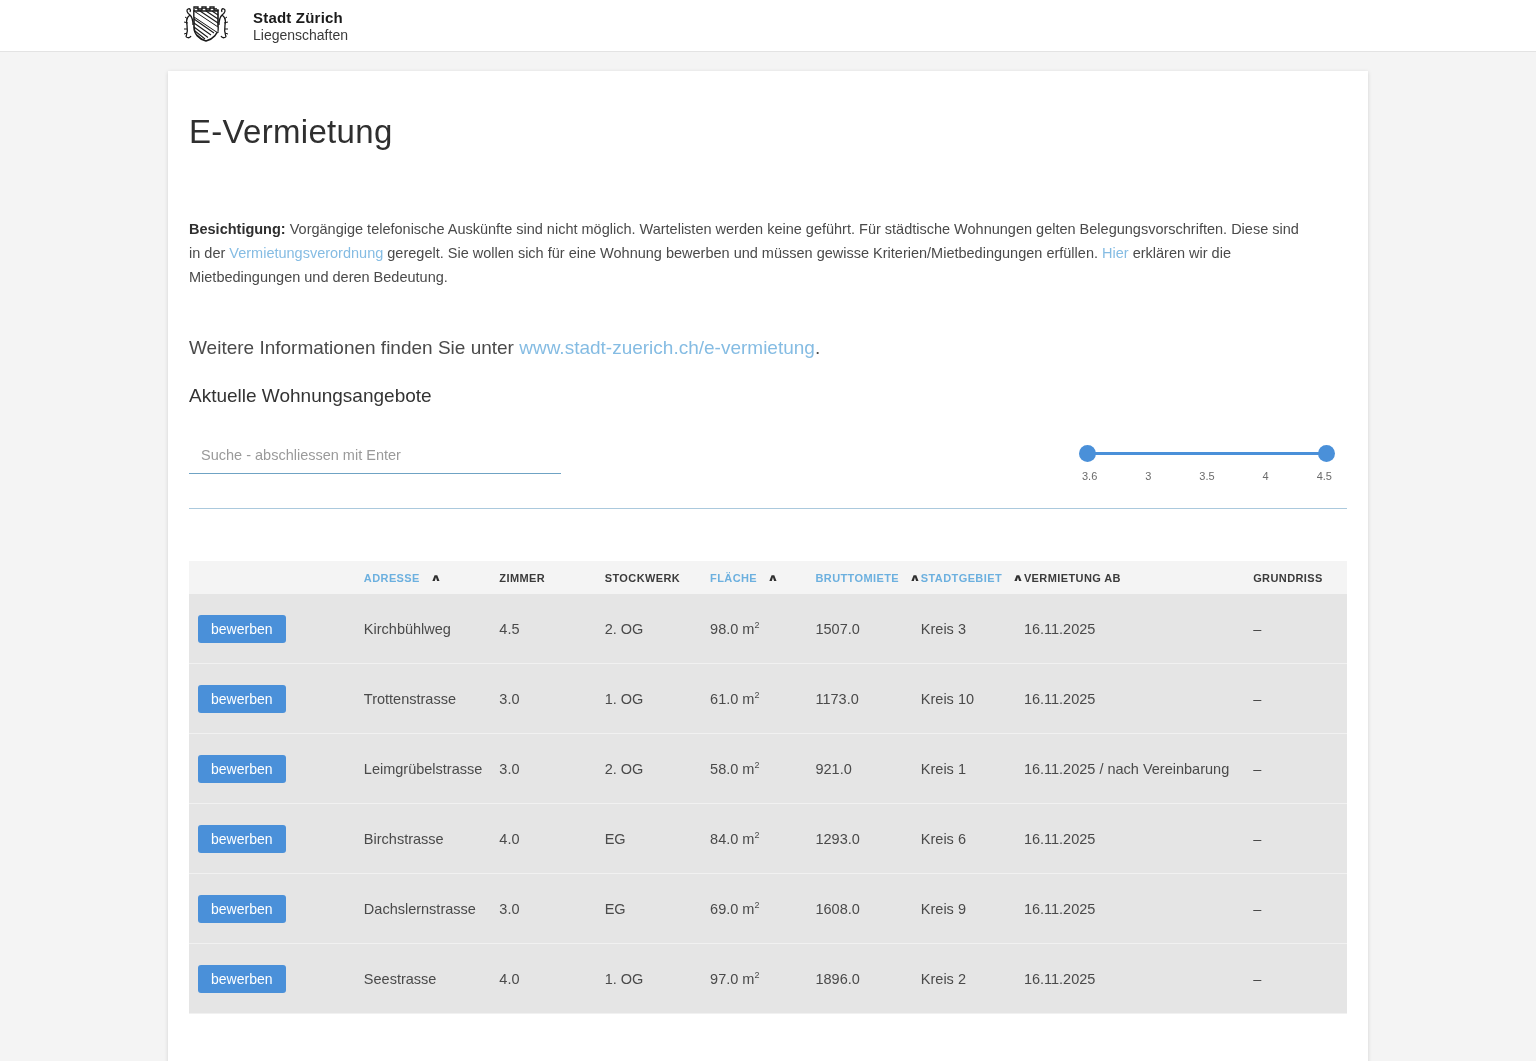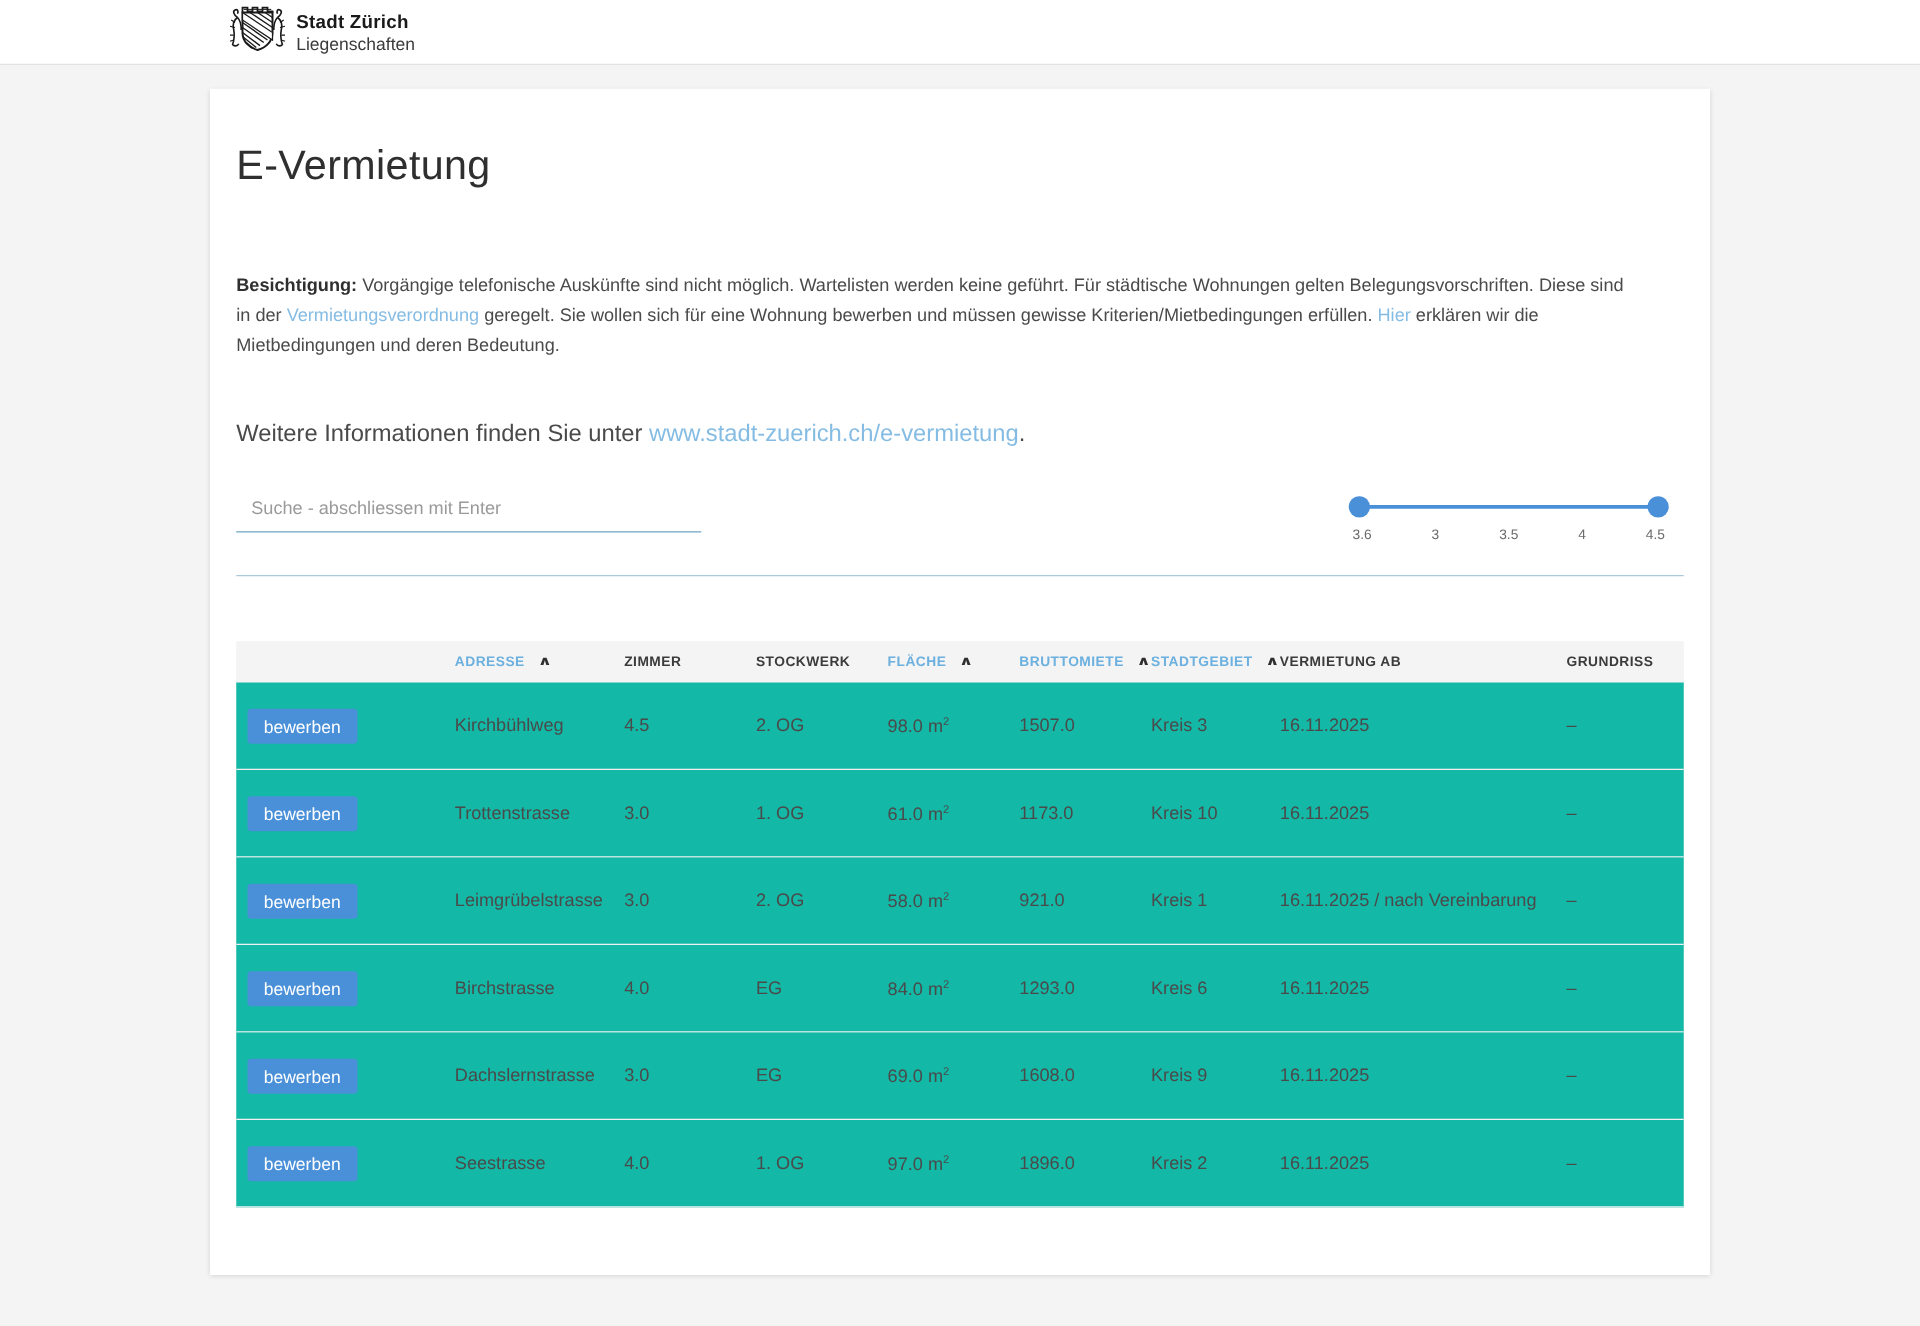--- a/index.html
+++ b/index.html
@@ -16,21 +16,21 @@
     background: #fff;
     height: 52px;
     border-bottom: 1px solid #e3e3e3;
     display: flex;
     align-items: center;
   }
   .logo {
     display: flex;
     align-items: center;
     margin-left: 183px;
-    gap: 8px;
+    gap: 24px;
   }
   .logo-text .line1 {
     font-weight: bold;
     font-size: 15px;
     color: #1a1a1a;
     letter-spacing: 0.2px;
   }
   .logo-text .line2 {
     font-size: 14px;
     color: #3a3a3a;
@@ -152,21 +152,21 @@
   .sort-caret {
     font-size: 10px;
     color: #2f2f2f;
     font-weight: 700;
     transform: scaleX(1.4);
     display: inline-block;
   }
   .tbody .trow {
     height: 70px;
     border-bottom: 1px solid #f1f1f1;
-    background: #14b8a6;
+    background: #e5e5e5;
   }
   .btn-apply {
     display: inline-block;
     background: #4a90d9;
     color: #fff;
     font-size: 14px;
     font-family: "Liberation Sans", sans-serif;
     border: none;
     border-radius: 3px;
     padding: 6px 13px;
@@ -215,20 +215,21 @@
     <h1 class="page-title">E-Vermietung</h1>
 
     <p class="intro">
       <b>Besichtigung:</b><span> Vorgängige telefonische Auskünfte sind nicht möglich. Wartelisten werden keine geführt. Für städtische Wohnungen gelten Belegungsvorschriften. Diese sind in der </span><a class="lightlink">Vermietungsverordnung</a><span> geregelt. Sie wollen sich für eine Wohnung bewerben und müssen gewisse Kriterien/Mietbedingungen erfüllen. </span><a class="lightlink">Hier</a><span> erklären wir die Mietbedingungen und deren Bedeutung.</span>
     </p>
 
     <p class="more-info">
       <span>Weitere Informationen finden Sie unter </span><a class="lightlink">www.stadt-zuerich.ch/e-vermietung</a><span>.</span>
     </p>
 
+    <h2 class="section-title">Aktuelle Wohnungsangebote</h2>
 
     <div class="filter-row">
       <div class="search-wrap">
         <input class="search-input" type="text" placeholder="Suche - abschliessen mit Enter" style="">
       </div>
       <div class="slider-wrap">
         <div class="slider-track-area">
           <div class="slider-track"></div>
           <div class="slider-handle low" title="2.5"></div>
           <div class="slider-handle high" title="4.5"></div>

